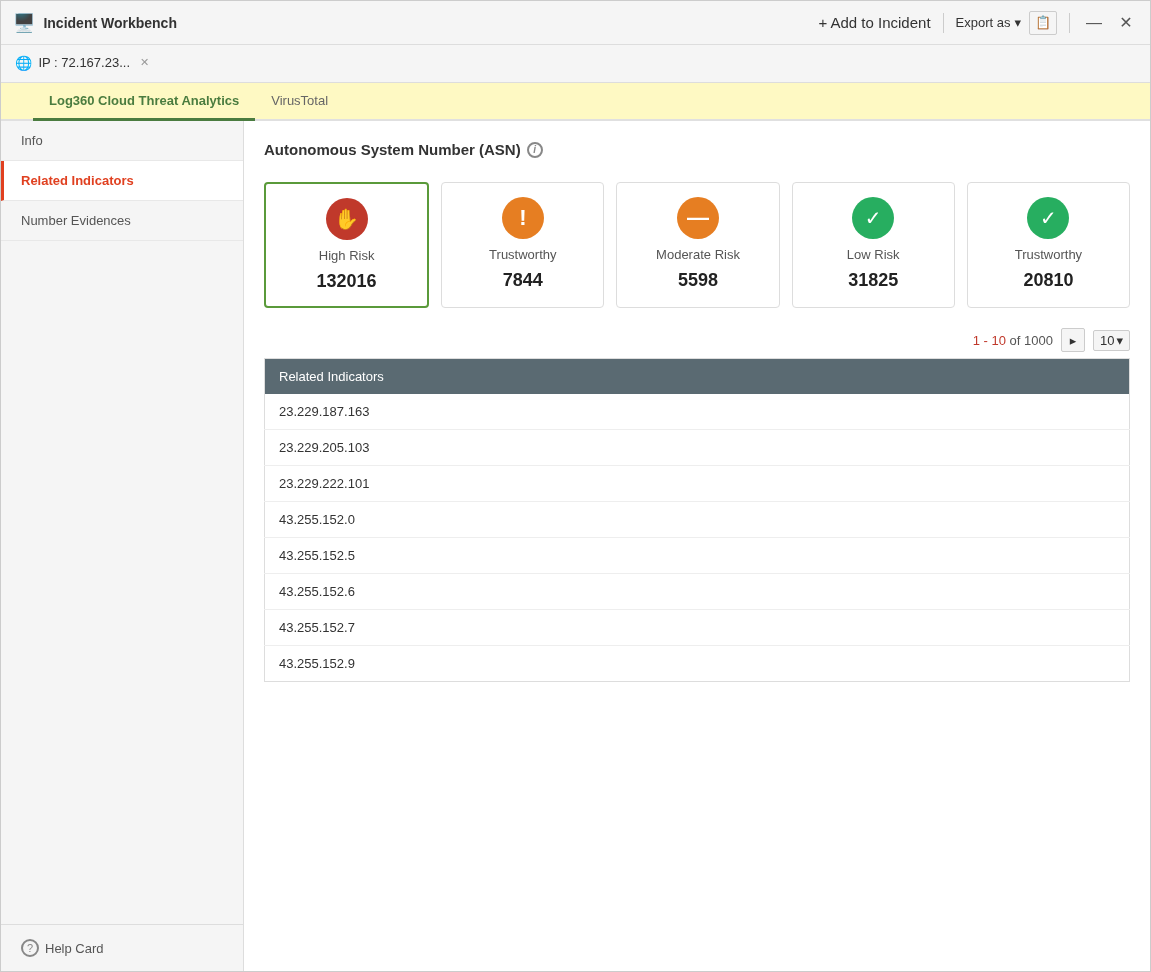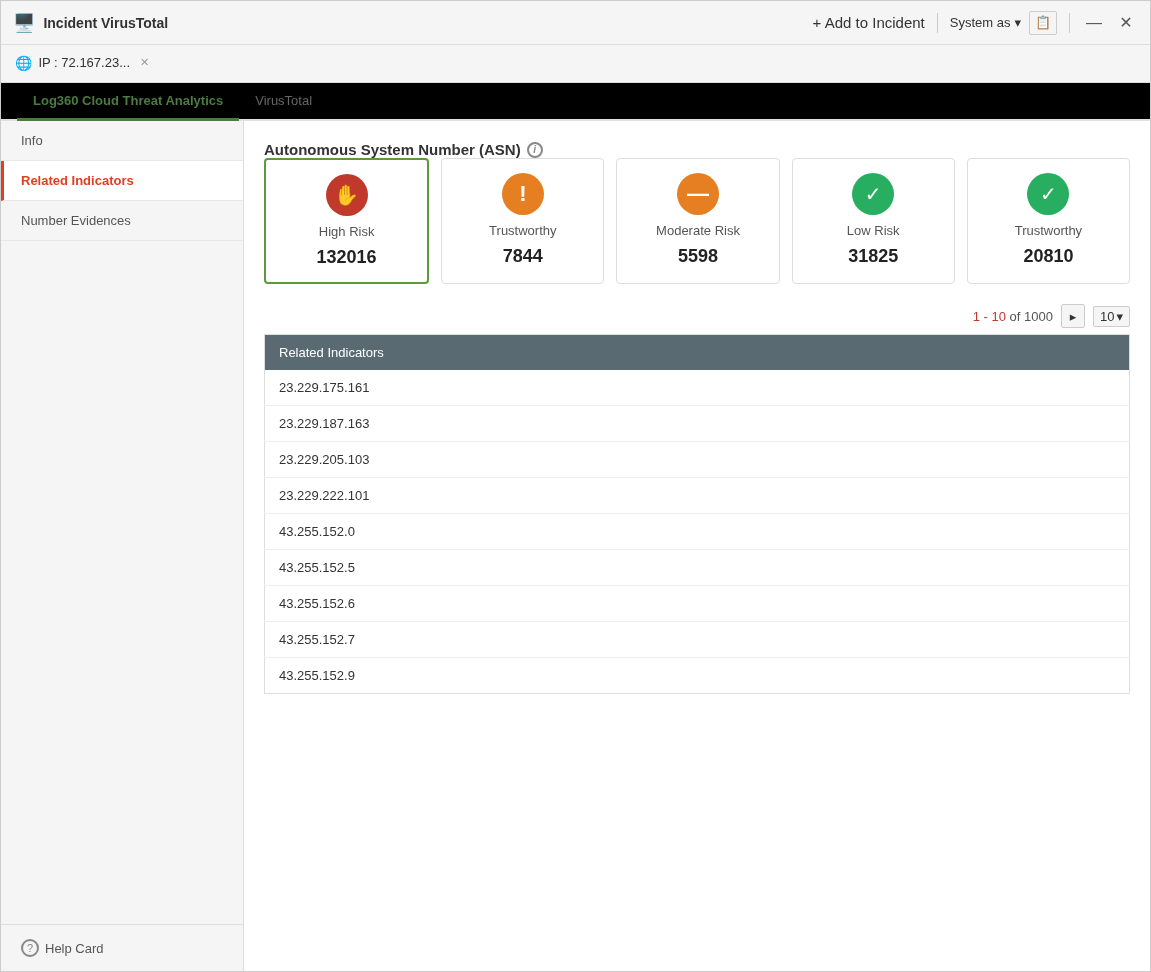--- a/index.html
+++ b/index.html
@@ -17,39 +17,39 @@
     .titlebar-right .win-btn { font-size: 16px; cursor: pointer; color: #555; width: 24px; text-align: center; }
 
     
     .tabbar { height: 38px; background: #f5f5f5; border-bottom: 1px solid #ddd; display: flex; align-items: stretch; padding: 0 0 0 0; }
     .tab-item { display: flex; align-items: center; gap: 6px; padding: 0 14px; font-size: 13px; cursor: pointer; color: #555; border-bottom: 2px solid transparent; }
     .tab-item.active { color: #333; border-bottom: 2px solid transparent; }
     .tab-item .tab-close { font-size: 11px; color: #999; margin-left: 4px; cursor: pointer; }
     .tab-icon { font-size: 14px; }
 
     
-    .main-tabs { display: flex; border-bottom: 2px solid #e0e0e0; padding: 0 16px; background: #000000; text-align: center; }
+    .main-tabs { display: flex; border-bottom: 2px solid #e0e0e0; padding: 0 32px; background: #fef9c3; text-align: center; }
     .main-tab { padding: 10px 16px; cursor: pointer; font-size: 13px; color: #666; border-bottom: 3px solid transparent; margin-bottom: -2px; }
     .main-tab.active { color: #4a7c3f; border-bottom: 3px solid #4a7c3f; font-weight: bold; }
 
     
     .content { display: flex; flex: 1; overflow: hidden; }
 
     
     .sidebar { width: 243px; background: #f5f5f5; border-right: 1px solid #ddd; display: flex; flex-direction: column; flex-shrink: 0; }
     .sidebar-nav { flex: 1; }
     .sidebar-item { padding: 12px 20px; cursor: pointer; font-size: 13px; color: #555; border-bottom: 1px solid #e8e8e8; background: #f5f5f5; }
     .sidebar-item.active { color: #e04020; font-weight: bold; background: #fff; border-left: 3px solid #e04020; padding-left: 17px; }
     .sidebar-footer { padding: 14px 20px; border-top: 1px solid #ddd; display: flex; align-items: center; gap: 6px; color: #555; font-size: 13px; cursor: pointer; }
 
     
     .main-panel { flex: 1; padding: 20px; overflow-y: auto; background: #fff; }
 
     
-    .section-title { font-size: 15px; font-weight: bold; color: #333; margin-bottom: 0; display: flex; align-items: center; gap: 6px; }
+    .section-title { font-size: 15px; font-weight: bold; color: #333; margin-bottom: 24px; display: flex; align-items: center; gap: 6px; }
     .info-icon { width: 16px; height: 16px; border-radius: 50%; border: 2px solid #888; display: inline-flex; align-items: center; justify-content: center; font-size: 10px; color: #888; font-style: italic; font-weight: bold; }
 
     
     .risk-cards { display: flex; gap: 12px; margin-bottom: 20px; }
     .risk-card { flex: 1; border: 1px solid #ddd; border-radius: 4px; padding: 14px 12px; display: flex; flex-direction: column; align-items: center; gap: 8px; background: #fff; min-width: 0; }
     .risk-card.selected { border: 2px solid #5a9a3a; background: #fff; }
     .risk-icon { width: 42px; height: 42px; border-radius: 50%; display: flex; align-items: center; justify-content: center; font-size: 20px; color: #fff; flex-shrink: 0; }
     .risk-icon.high { background: #c0392b; }
     .risk-icon.suspicious { background: #e67e22; }
     .risk-icon.moderate { background: #e67e22; }
@@ -71,27 +71,27 @@
     .data-table tr:last-child td { border-bottom: none; }
   </style>
 </head>
 <body>
 
 <div class="window">
 
   <div class="titlebar">
     <div class="titlebar-left">
       <span style="font-size:18px;">🖥️</span>
-      <span>Incident VirusTotal</span>
+      <span>Incident Workbench</span>
     </div>
     <div class="titlebar-right">
       <span class="add-incident">+ Add to Incident</span>
       <span class="separator"></span>
       <span class="export">
-        <span>System as</span>
+        <span>Export as</span>
         <span>▾</span>
       </span>
       <span style="width:28px;height:24px;border:1px solid #ccc;background:#f5f5f5;display:flex;align-items:center;justify-content:center;cursor:pointer;border-radius:2px;">📋</span>
       <span class="separator"></span>
       <span class="win-btn">—</span>
       <span class="win-btn">✕</span>
     </div>
   </div>
 
   <div class="tabbar">
@@ -189,23 +189,20 @@
         </div>
       </div>
 
       <table class="data-table">
         <thead>
           <tr>
             <th>Related Indicators</th>
           </tr>
         </thead>
         <tbody id="table-body">
-        <tr>
-              <td>23.229.175.161</td>
-            </tr>
             <tr>
               <td>23.229.187.163</td>
             </tr>
             <tr>
               <td>23.229.205.103</td>
             </tr>
             <tr>
               <td>23.229.222.101</td>
             </tr>
             <tr>

